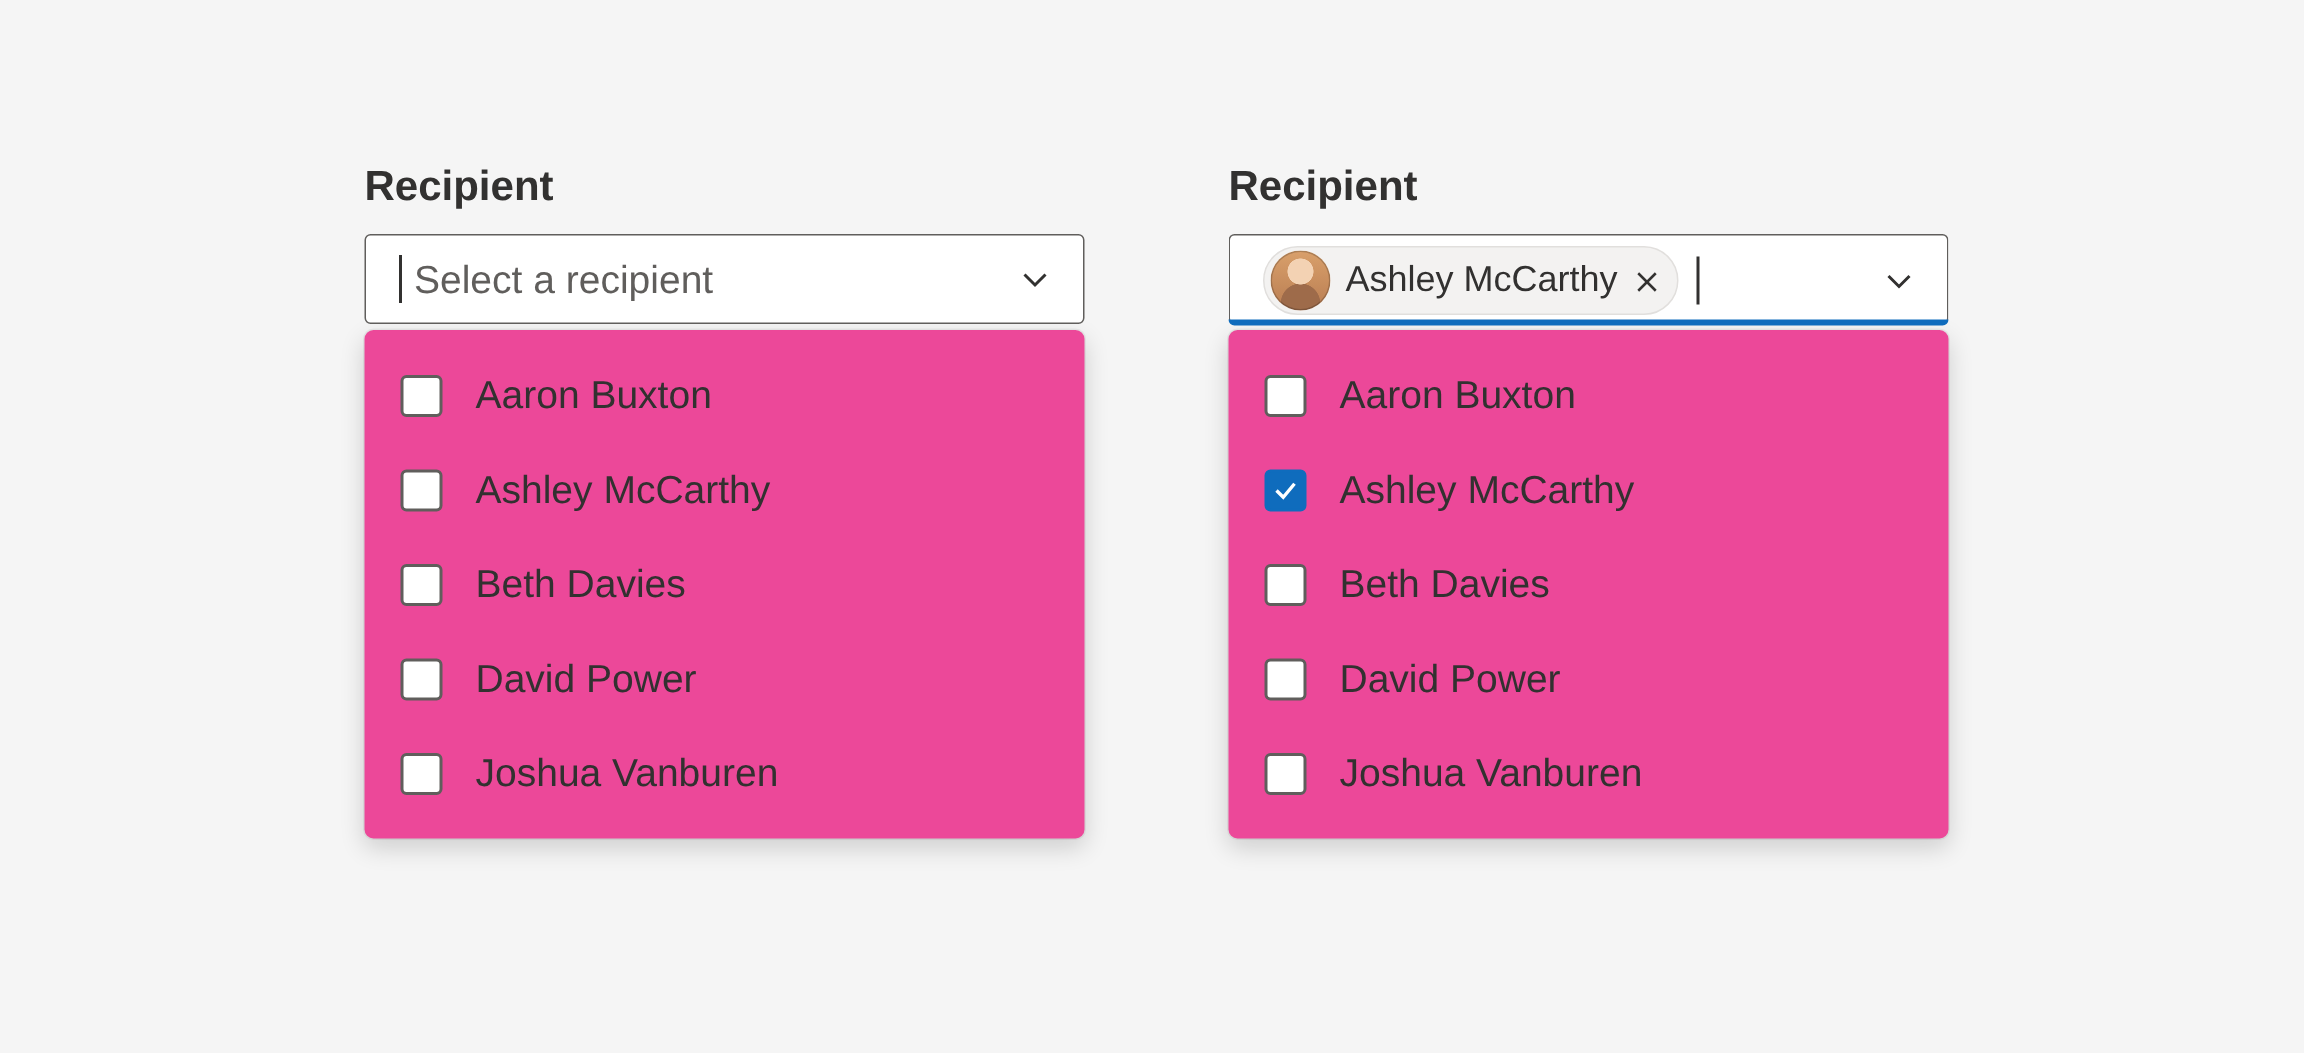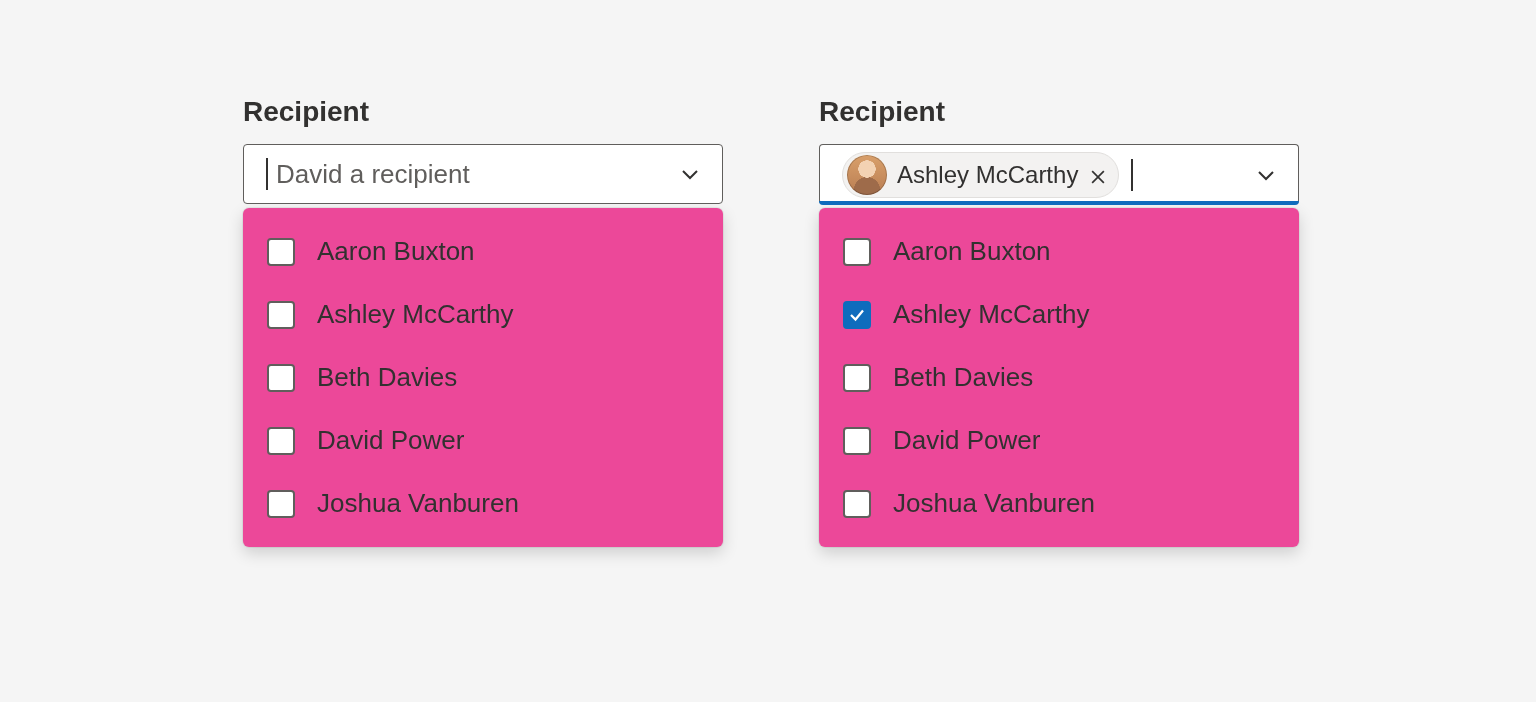--- a/index.html
+++ b/index.html
@@ -4,21 +4,21 @@
 <style>
   * { box-sizing: border-box; }
   html, body { margin:0; padding:0; }
   body {
     width:1536px; height:702px;
     background:#f5f5f5;
     font-family:"Segoe UI", Arial, sans-serif;
     color:#323130;
   }
   .stage { position:relative; width:100%; height:100%; }
-  .col { position:absolute; top:96px; width:480px; }
+  .col { position:absolute; top:108px; width:480px; }
   .col.left { left:243px; }
   .col.right { left:819px; }
 
   .label {
     font-size:28px; font-weight:600; color:#323130;
     margin-bottom:16px;
   }
 
   .combo {
     position:relative;
@@ -106,21 +106,21 @@
 </head>
 <body>
 
 <div class="stage">
 
   <div class="col left">
     <div class="label">Recipient</div>
 
     <div class="combo">
       <span class="cursor alone"></span>
-      <span class="placeholder">David a recipient</span>
+      <span class="placeholder">Select a recipient</span>
       <span class="chev">
         <svg viewBox="0 0 24 24" fill="none" stroke="currentColor" stroke-width="2">
             <polyline points="5 9 12 16 19 9"></polyline>
           </svg>
       </span>
     </div>
 
     <div class="dropdown">
       <div class="opt">
         <span class="cb"></span>

